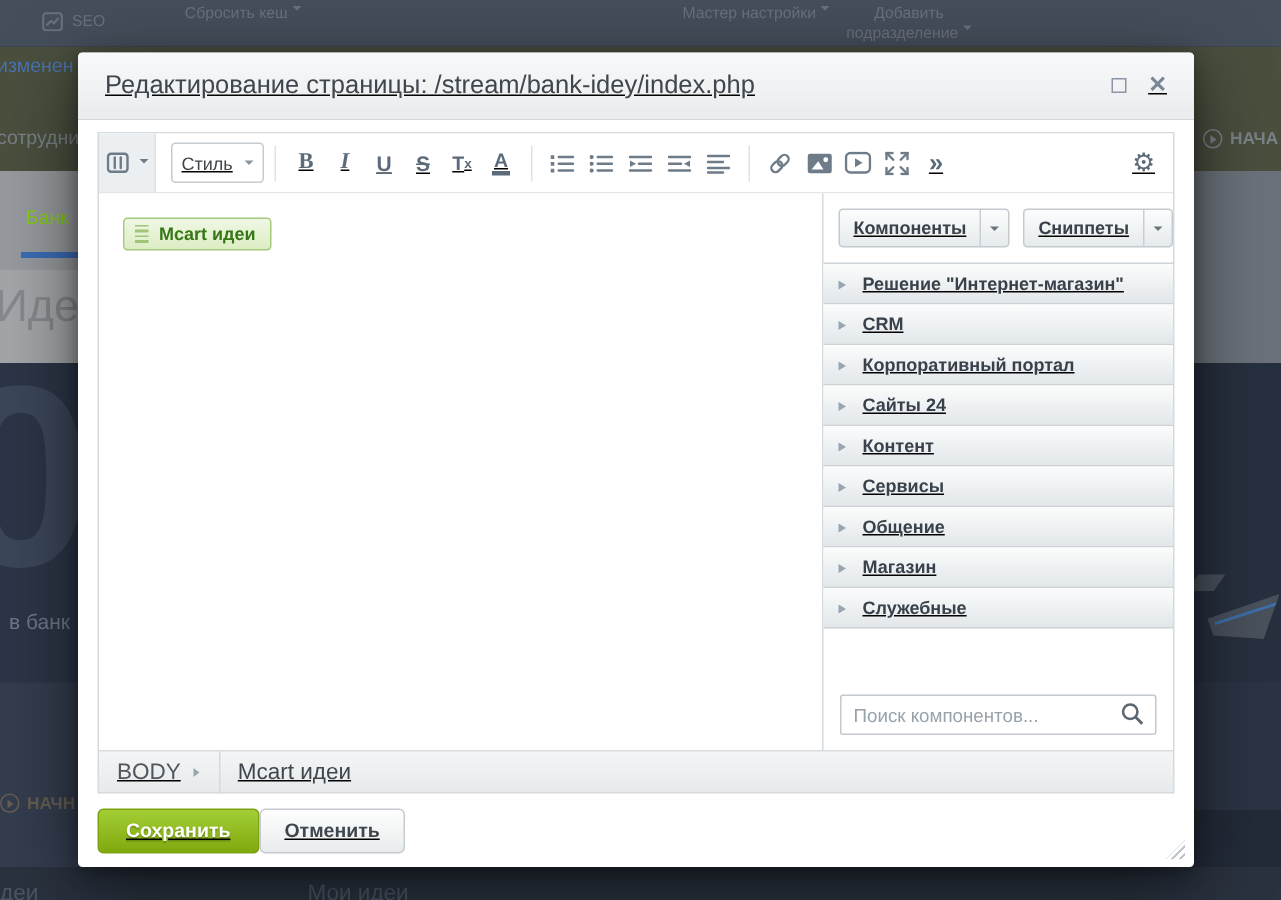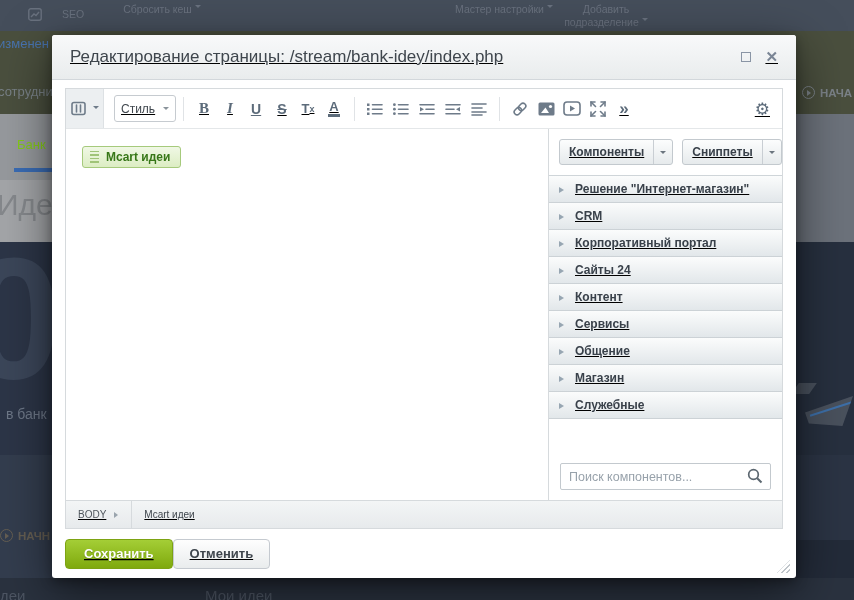--- a/index.html
+++ b/index.html
@@ -17,21 +17,21 @@
   .band-navy2    { top:455px; height:123px; background:#333d4e; }
   .band-bottom   { top:578px; height:22px; background:#2a323f; }
   .rstrip { position:absolute; left:795px; width:59px; }
   .rs-gray  { top:114px; height:128px; background:#6c727b; }
   .rs-navy  { top:242px; height:213px; background:#27303f; }
   .rs-navy2 { top:455px; height:85px;  background:#2b3444; }
   .rs-dark  { top:540px; height:38px;  background:#232b39; }
 
   .tb-item { position:absolute; color:#69717e; font-size:10.5px; line-height:13px;
              text-align:center; cursor:pointer; }
-  .tb-flex { display:flex; align-items:flex-start; gap:20px; }
+  .tb-flex { display:flex; align-items:flex-start; gap:6px; }
   .caret-dn { display:inline-block; width:0; height:0; border:3px solid transparent;
               border-top-color:#69717e; margin-left:3px; vertical-align:2px; }
   .tb-icon { display:inline-block; }
 
   .bgtxt { position:absolute; white-space:nowrap; }
   .bg-changed { left:-2px; top:36px; color:#45710f; color:#4873ae; font-size:13px; }
   .bg-staff   { left:-2px; top:84px; color:#788086; font-size:13px; }
   .bg-tab     { left:17px; top:137px; color:#84cc16; font-size:13px; }
   .bg-tabline { position:absolute; left:14px; top:168px; width:44px; height:4px; background:#3a6cb4; }
   .bg-head    { left:-3px; top:188px; color:#85888c; font-size:30px; font-weight:normal; }
@@ -127,21 +127,21 @@
   .sp-search { padding:0 11px 10px 11px; position:relative; }
   .sp-search input { width:100%; height:27px; border:1px solid #c3c9ce; border-radius:2px;
              padding:0 30px 0 8px; font-size:12.5px; color:#3f464d;
              font-family:"Liberation Sans",sans-serif; }
   .sp-search input::placeholder { color:#98a2ab; }
   .search-ic { position:absolute; right:19px; top:5px; cursor:pointer; }
 
   
   .ed-crumb { height:28px; border-top:1px solid #d6dadd;
               background:linear-gradient(#f3f5f6,#e7eaec);
-              display:flex; align-items:center; font-size:10px; }
+              display:flex; align-items:center; font-size:15px; }
   .crumb-root { color:#50575e; padding:0 8px 0 12px; cursor:pointer; }
   .crumb-tri  { width:0; height:0; border:3px solid transparent; border-left:4px solid #9aa4ad; }
   .crumb-div  { width:1px; height:28px; background:#d6dadd; margin:0 0 0 10px; }
   .crumb-cur  { color:#3f464d; padding-left:12px; cursor:pointer; }
 
   
   .m-footer { height:49px; display:flex; align-items:center; padding:0 13px; }
   .btn-save { height:30px; padding:0 18px; border:1px solid #7da313; border-radius:4px;
               background:linear-gradient(#a4ce36,#7fa90d); color:#fff; font-size:13px;
               font-weight:bold; font-family:"Liberation Sans",sans-serif; cursor:pointer;

